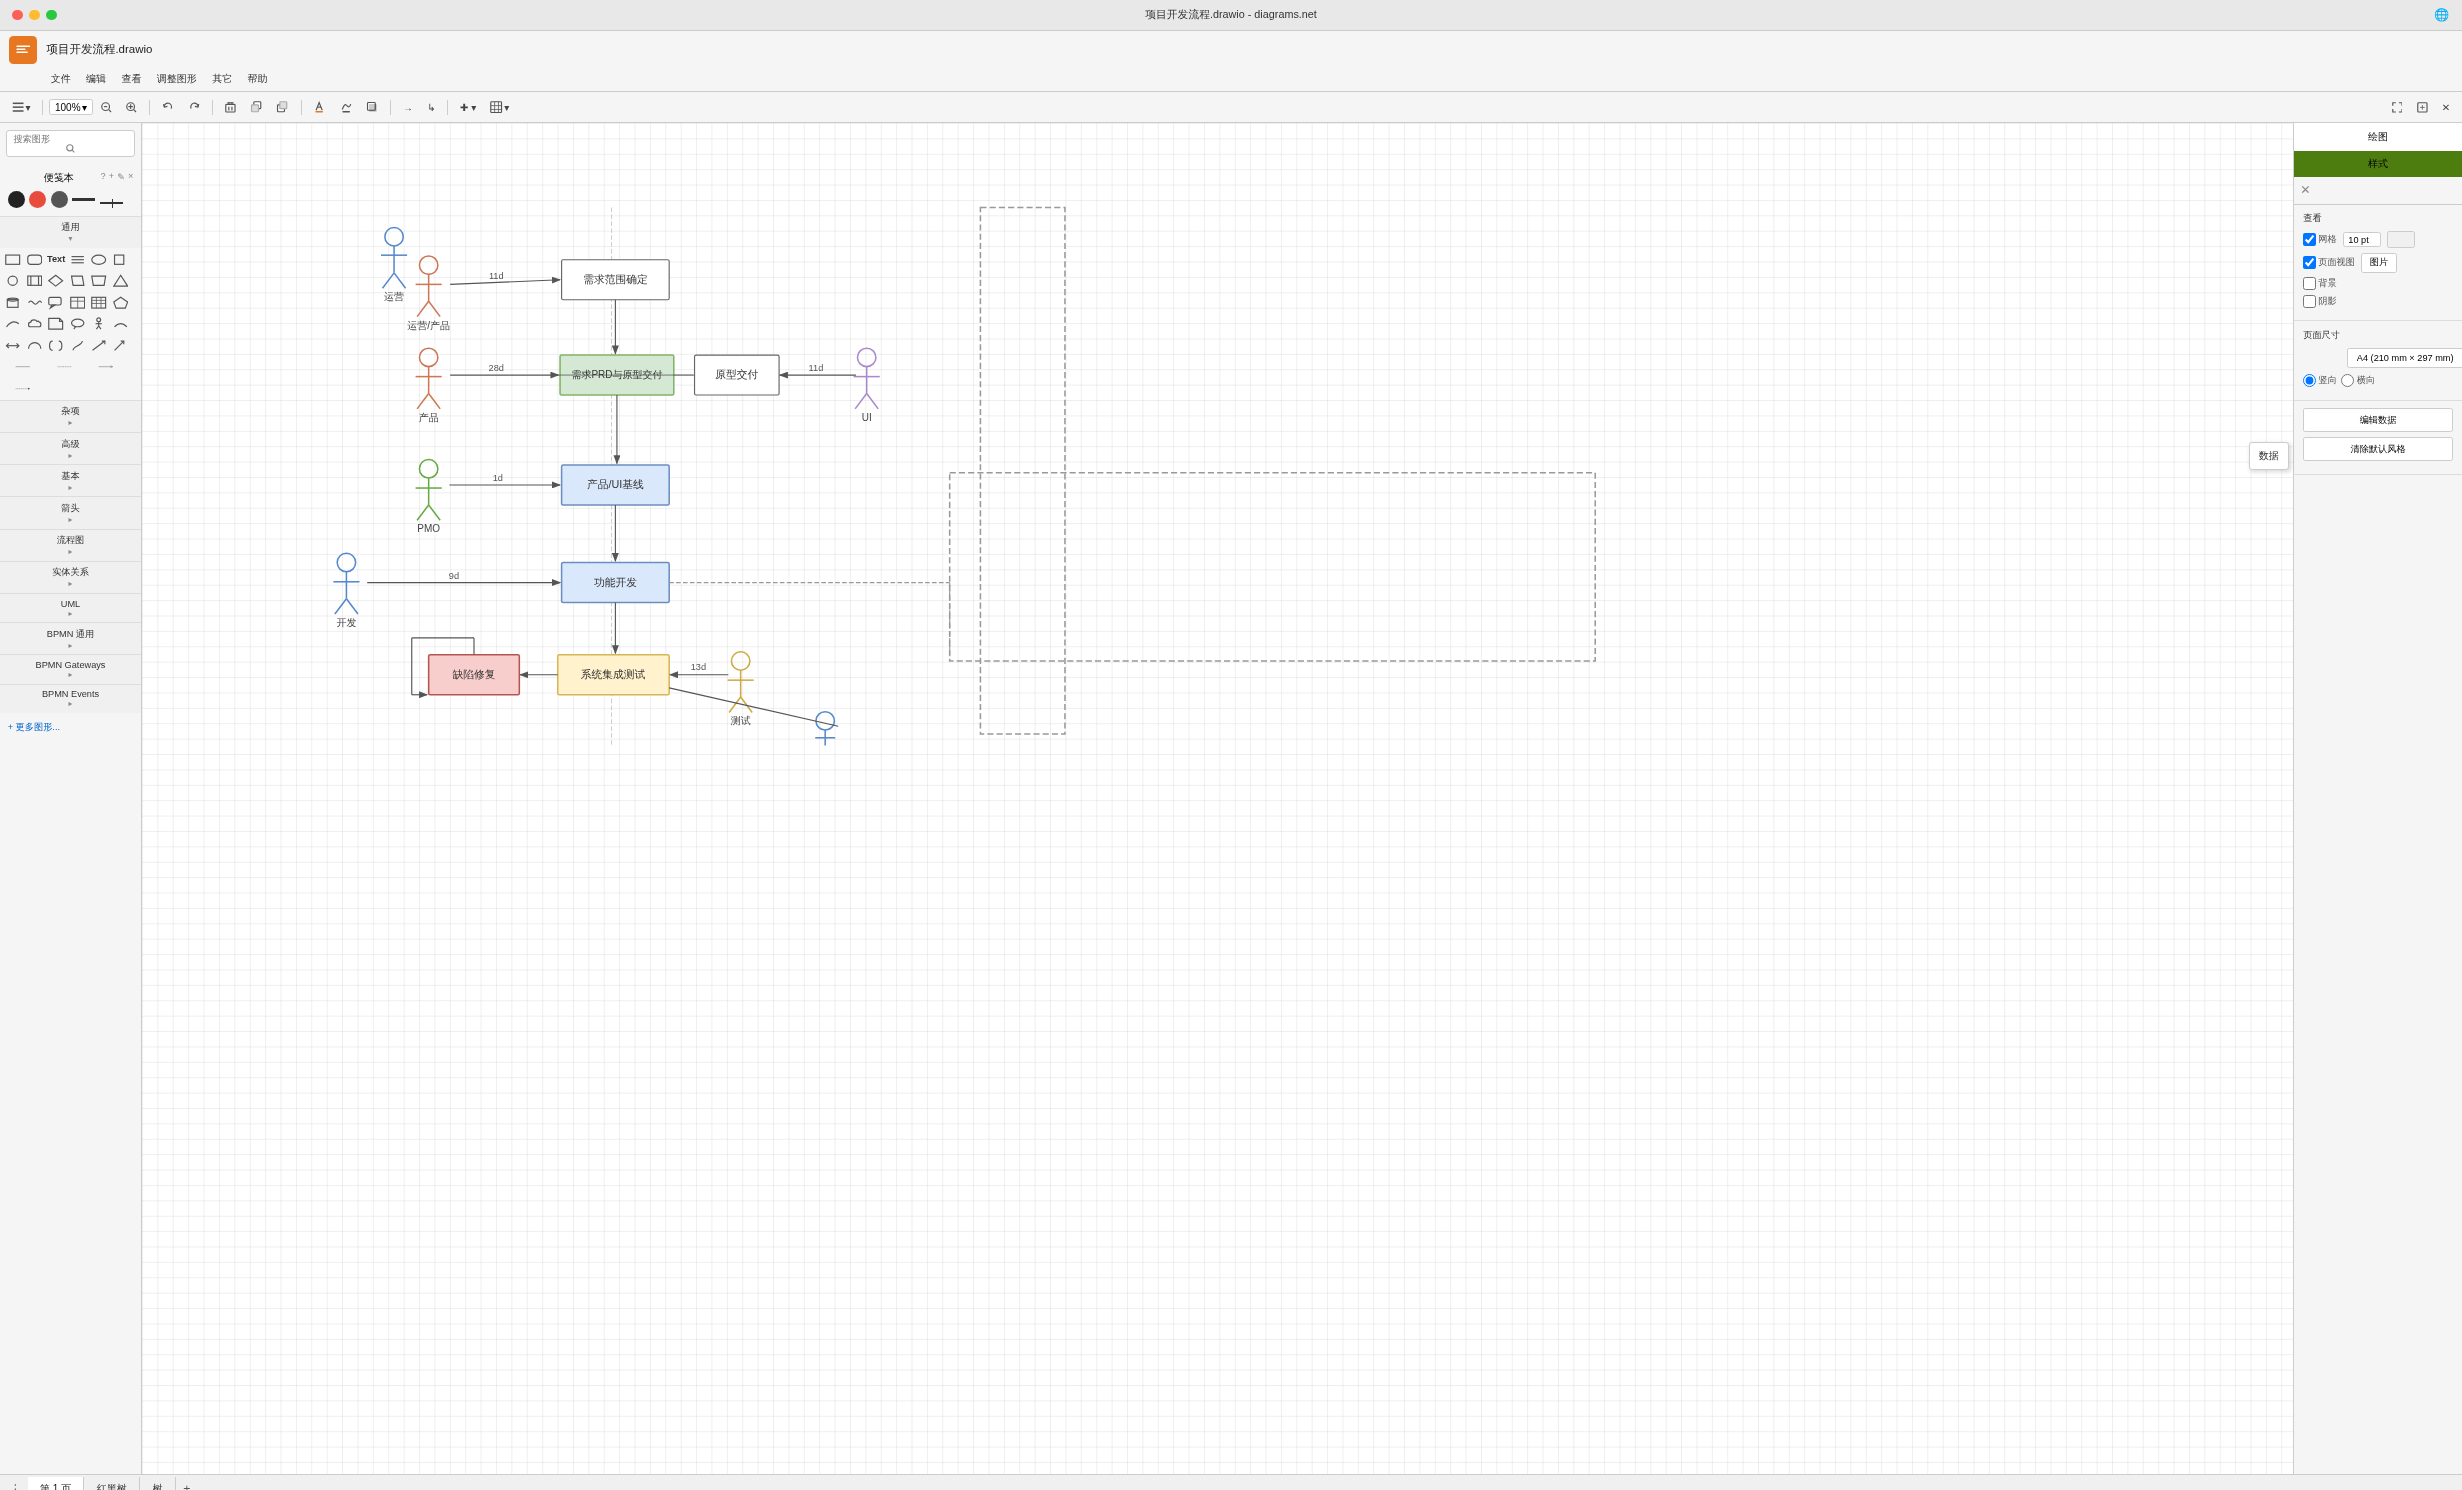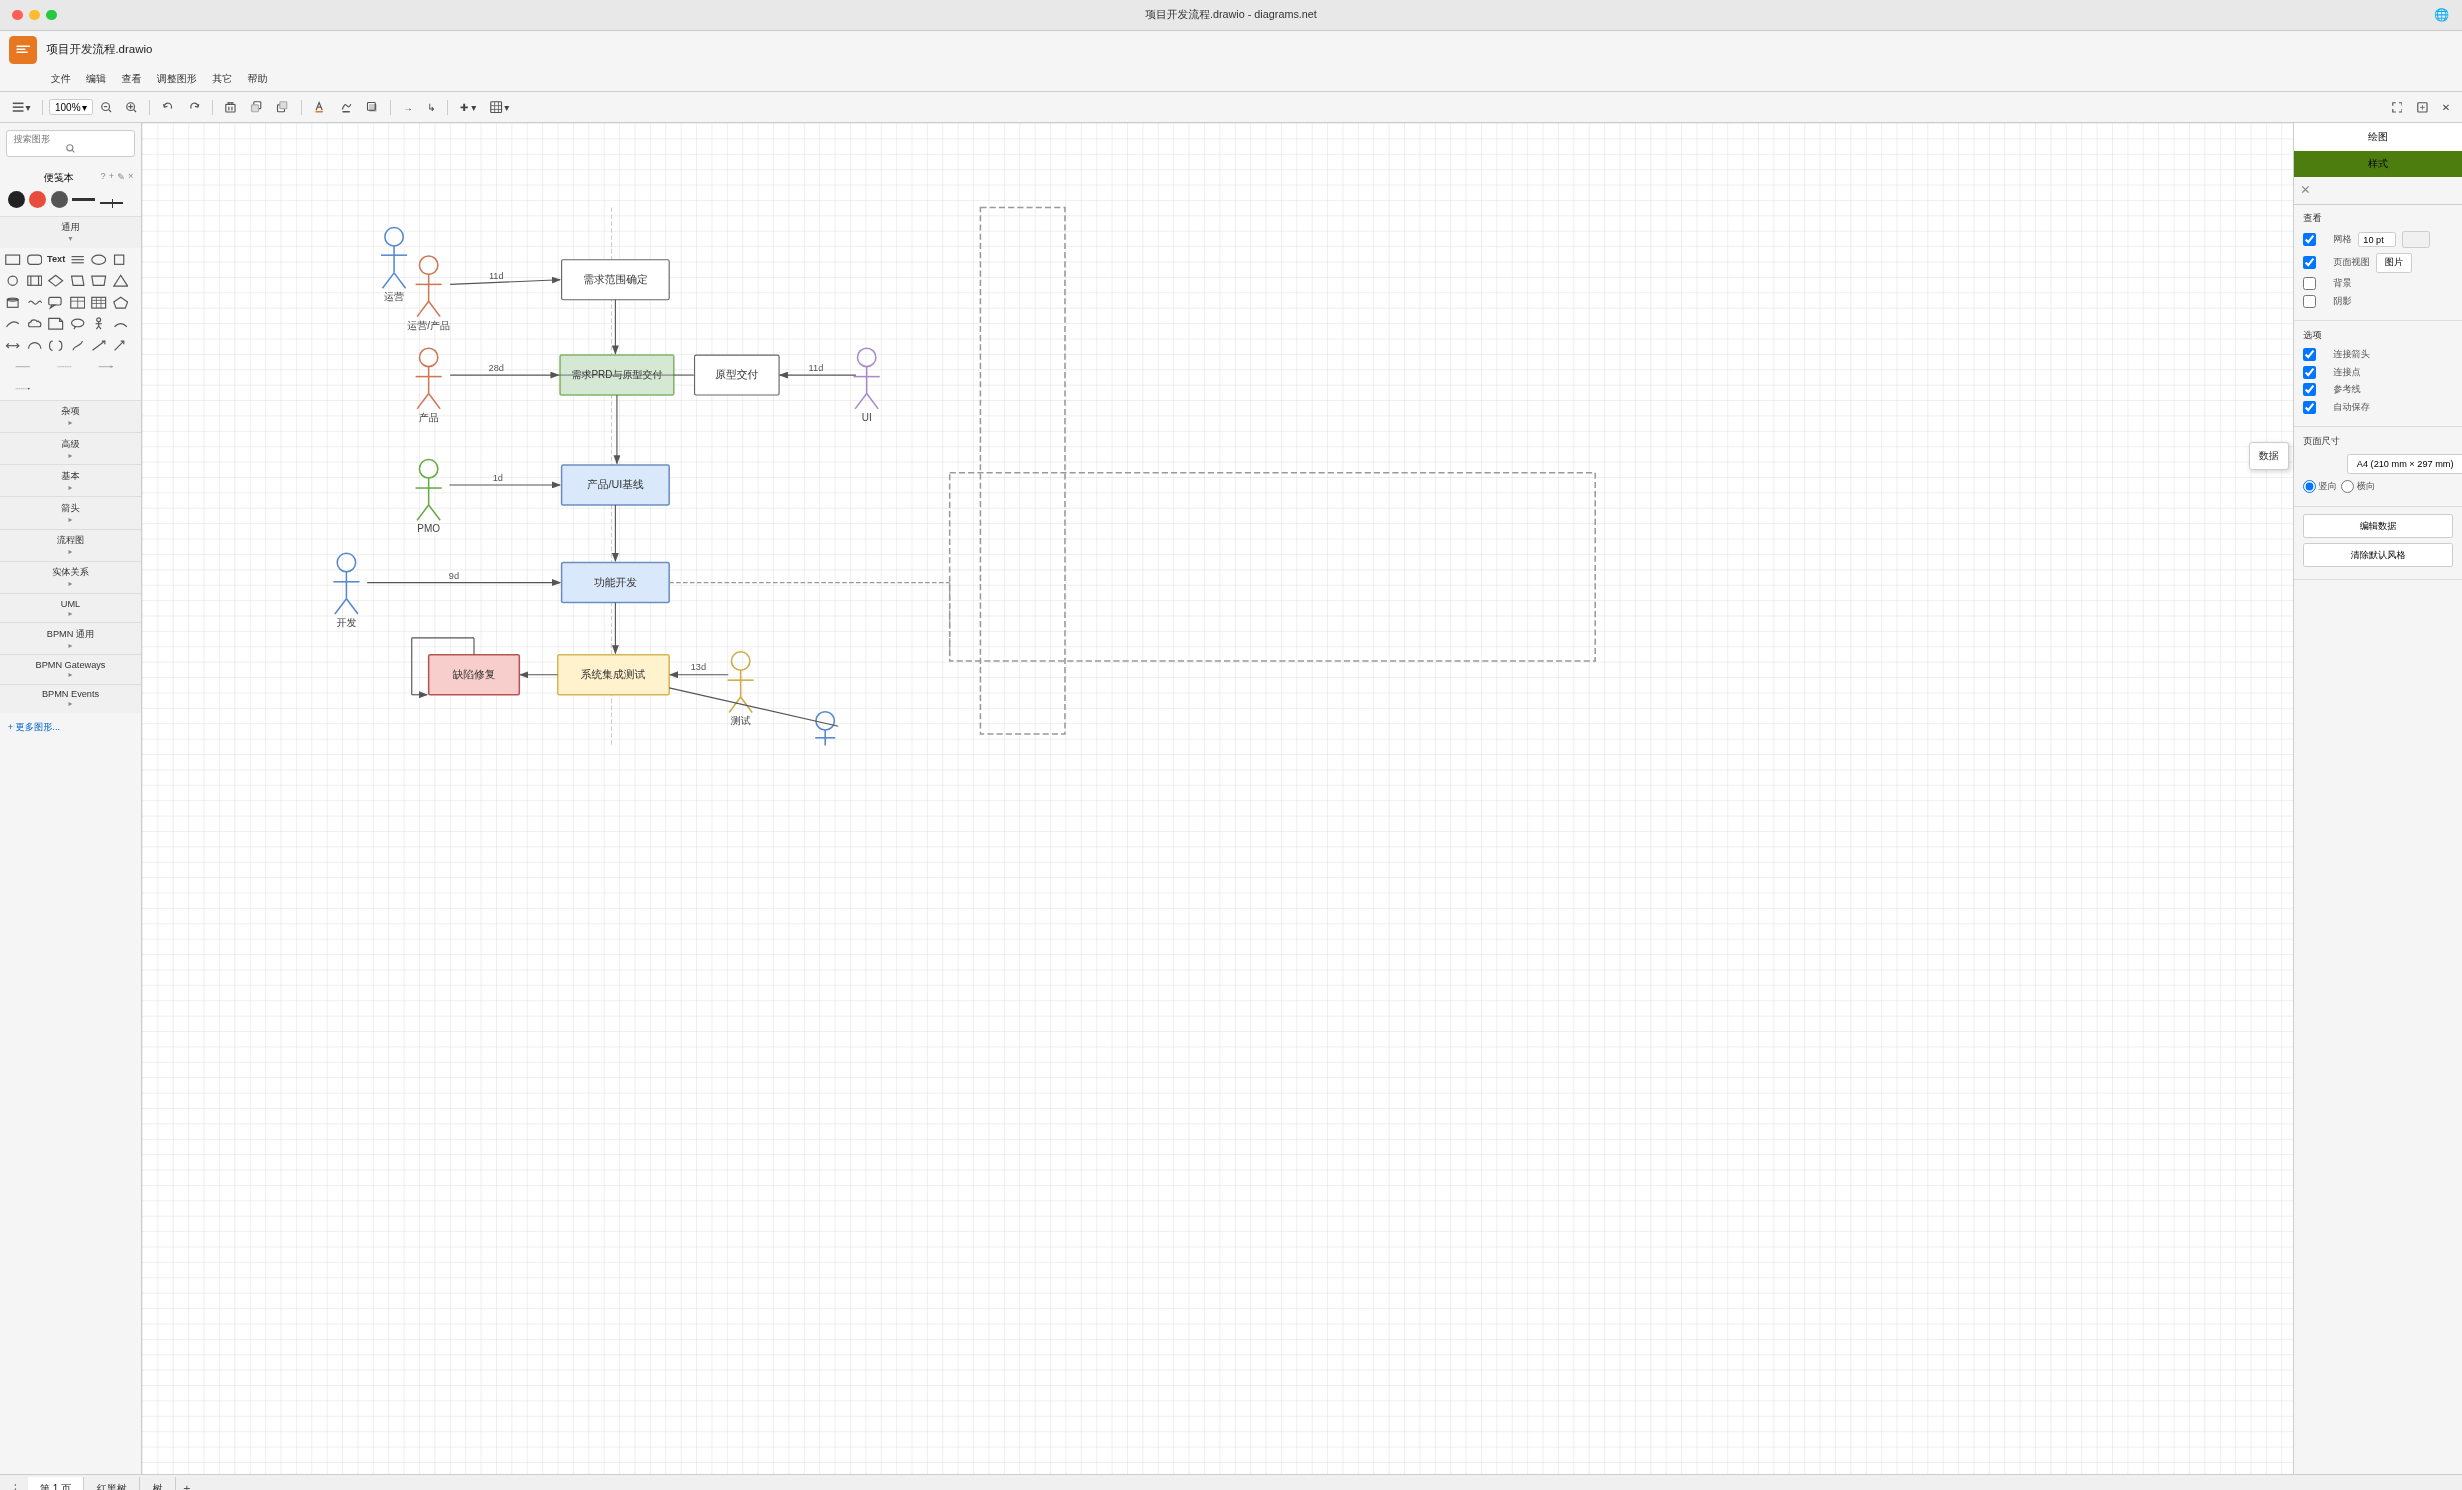--- a/index.html
+++ b/index.html
@@ -125,21 +125,21 @@
     .right-panel-tab {
       flex: 1; padding: 6.2px; text-align: center; font-size: 10px; cursor: pointer;
       background: #4d7c0f;
     }
     .right-panel-tab.active { background: white; border-bottom: 1.5px solid transparent; font-weight: 500; }
     .right-panel-close { padding: 6.2px; cursor: pointer; color: #888; }
     
     .panel-section { padding: 7.7px 9.2px; border-bottom: 0.8px solid #ddd; }
     .panel-section-title { font-size: 9.2px; font-weight: 500; color: #333; margin-bottom: 6.2px; }
     .panel-row { display: flex; align-items: center; gap: 6.2px; margin-bottom: 4.6px; }
-    .panel-row label { font-size: 9.2px; color: #555; display: flex; align-items: center; gap: 17px; }
+    .panel-row label { font-size: 9.2px; color: #555; display: flex; align-items: center; gap: 2px; }
     .panel-row input[type="checkbox"] { cursor: pointer; }
     .panel-row input[type="text"] {
       border: 0.8px solid #ccc; border-radius: 2.3px; padding: 1.5px 4.6px; font-size: 9.2px;
       width: 46px; background: white;
     }
     .panel-options { display: flex; gap: 4.6px; margin-bottom: 4.6px; }
     .panel-options label { font-size: 9.2px; color: #555; display: flex; align-items: center; gap: 2.3px; }
     .panel-btn {
       width: 100%; padding: 4.6px; font-size: 9.2px; border: 0.8px solid #ccc; border-radius: 2.3px;
       background: white; cursor: pointer; text-align: center; margin-bottom: 4.6px;
@@ -805,47 +805,20 @@
         </label>
       </div>
       <div class="panel-row">
         <label>
           <input type="checkbox" style="">
           <span>阴影</span>
         </label>
       </div>
     </div>
 
-    <div class="panel-section">
-      <div class="panel-section-title">选项</div>
-      <div class="panel-row">
-        <label>
-          <input type="checkbox" checked="" style="">
-          <span>连接箭头</span>
-        </label>
-      </div>
-      <div class="panel-row">
-        <label>
-          <input type="checkbox" checked="" style="">
-          <span>连接点</span>
-        </label>
-      </div>
-      <div class="panel-row">
-        <label>
-          <input type="checkbox" checked="" style="">
-          <span>参考线</span>
-        </label>
-      </div>
-      <div class="panel-row">
-        <label>
-          <input type="checkbox" checked="" style="">
-          <span>自动保存</span>
-        </label>
-      </div>
-    </div>
 
     <div class="panel-section">
       <div class="panel-section-title">页面尺寸</div>
       <select class="page-size-select"><option>A4 (210 mm × 297 mm)</option></select>
       <div class="panel-options" style="margin-top:6.2px;">
         <label>
           <input type="radio" name="orientation" checked="" style="">
           <span>竖向</span>
         </label>
         <label>

